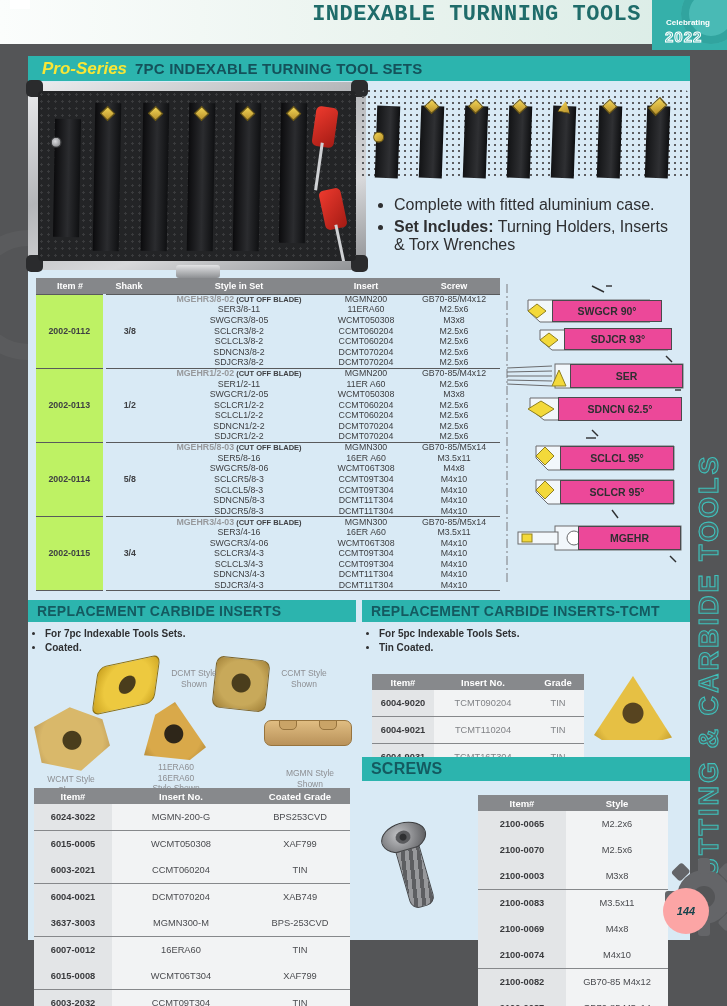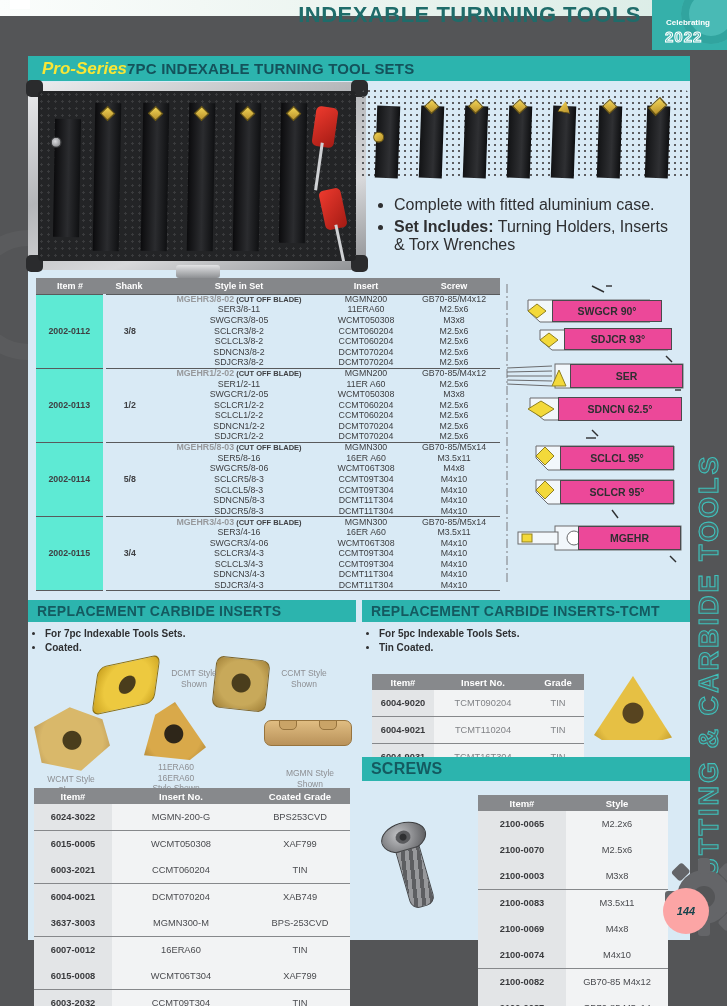--- a/index.html
+++ b/index.html
@@ -2,35 +2,35 @@
 <html><head>
 <meta charset="utf-8">
 <style>
   * { box-sizing: border-box; margin: 0; padding: 0; }
   html,body { width:727px; height:1006px; }
   body {
     position:relative; background:#545557; overflow:hidden;
     font-family:"Liberation Sans", sans-serif;
   }
   
-  .header-band { position:absolute; left:0; top:0; width:727px; height:16px;
-    background:linear-gradient(90deg,#fbfdfc 0%,#e9f3ee 55%,#d9ece6 100%); }
+  .header-band { position:absolute; left:0; top:0; width:727px; height:44px;
+    background:linear-gradient(90deg,#fbfdfc 0%,#e9f3ee 55%,#d9ece6 100%);font-family:Liberation Mono, monospace; }
   .corner-tab { position:absolute; left:10px; top:0; width:20px; height:9px; background:#ffffff; }
   .header-title { position:absolute; right:86px; top:2px; font-size:22px; font-weight:bold;
     color:#1f6c6a; letter-spacing:.5px; white-space:nowrap; }
   .badge { position:absolute; right:0; top:0; width:75px; height:50px; background:#35b0aa; overflow:hidden; }
   .badge .bg-gear { position:absolute; right:-14px; top:-16px; width:60px; height:60px; border-radius:50%;
     background:#57c2bd; box-shadow:inset 0 0 0 8px #2f9d98; opacity:.6; }
   .badge-line1 { position:absolute; left:14px; top:18px; font-size:8px; font-weight:bold; color:#ffffff; }
   .badge-line2 { position:absolute; left:13px; top:28px; font-size:15px; font-weight:bold;
     color:rgba(255,255,255,.12); -webkit-text-stroke:1px #ffffff; letter-spacing:1px; }
   
   .page { position:absolute; left:28px; top:56px; width:662px; height:884px; background:#d9eaf5; }
   .banner { position:absolute; left:0; top:0; width:662px; height:25px; background:#2cb4ae;
-    display:flex; align-items:center; padding-left:14px; }
+    display:flex; align-items:center; padding-left:14px; gap:8px; }
   .banner .series { color:#f8e636; font-weight:bold; font-style:italic; font-size:17px; }
   .banner .btitle { color:#14525b; font-weight:bold; font-size:15px; letter-spacing:.2px; }
   
   .case { position:absolute; left:0; top:26px; width:338px; height:188px;
     background:linear-gradient(160deg,#ecedef,#b4b6b9 40%,#d8d9db 70%,#8e9093);
     border-radius:10px; padding:9px 10px; }
   .case .corner { position:absolute; width:17px; height:17px; background:#2a2b2d; border-radius:5px; }
   .case .c1{left:-2px;top:-2px} .case .c2{right:-2px;top:-2px} .case .c3{left:-2px;bottom:-2px} .case .c4{right:-2px;bottom:-2px}
   .case-inner { position:relative; width:100%; height:100%; background:#232426;
     background-image:radial-gradient(circle,#3a3b3d 1px,transparent 1.3px); background-size:7px 7px;
@@ -65,21 +65,21 @@
   
   .intro { position:absolute; left:352px; top:140px; width:300px; font-size:16px; color:#2e2f31; }
   .intro li { margin-bottom:4px; list-style:disc; margin-left:14px; }
   
   .mtable { position:absolute; left:8px; top:222px; width:464px; border-collapse:collapse; table-layout:fixed;
     border-bottom:1.5px solid #595a5c; }
   .mtable th { background:#85878a; color:#ffffff; font-size:9px; font-weight:bold; height:16px; }
   .mtable td { font-size:8.8px; color:#3f4043; text-align:center; height:10.6px; line-height:1;
     padding:0; white-space:nowrap; overflow:hidden; }
   .mtable tr.group-start td { border-top:1.5px solid #595a5c; }
-  .item-cell { background:#5eead4; font-weight:bold; font-size:9.5px; color:#353638;
+  .item-cell { background:#bef264; font-weight:bold; font-size:9.5px; color:#353638;
     border-right:3px solid #d9eaf5; }
   .shank-cell { font-weight:bold; font-size:9.5px; }
   .mgehr { color:#97999c; font-weight:bold; }
   .cutnote { color:#3f4043; font-weight:bold; font-size:7.5px; }
   
   .diagram { position:absolute; left:472px; top:222px; width:190px; height:314px; }
   .diag-svg { position:absolute; left:0; top:0; }
   .tag { position:absolute; height:22px; background:#ec4899; border:1.3px solid #4a4b4d;
     color:#2e2f31; font-weight:bold; font-size:10.5px; display:flex; align-items:center; justify-content:center; }
   

